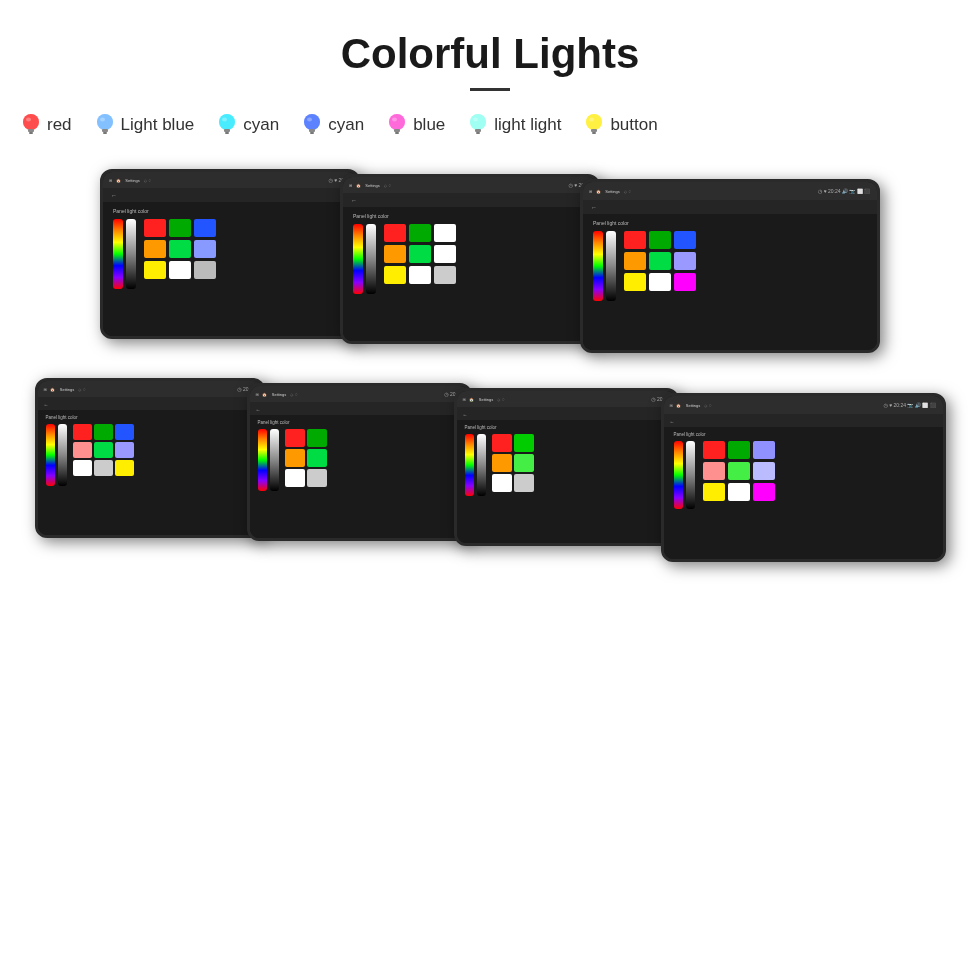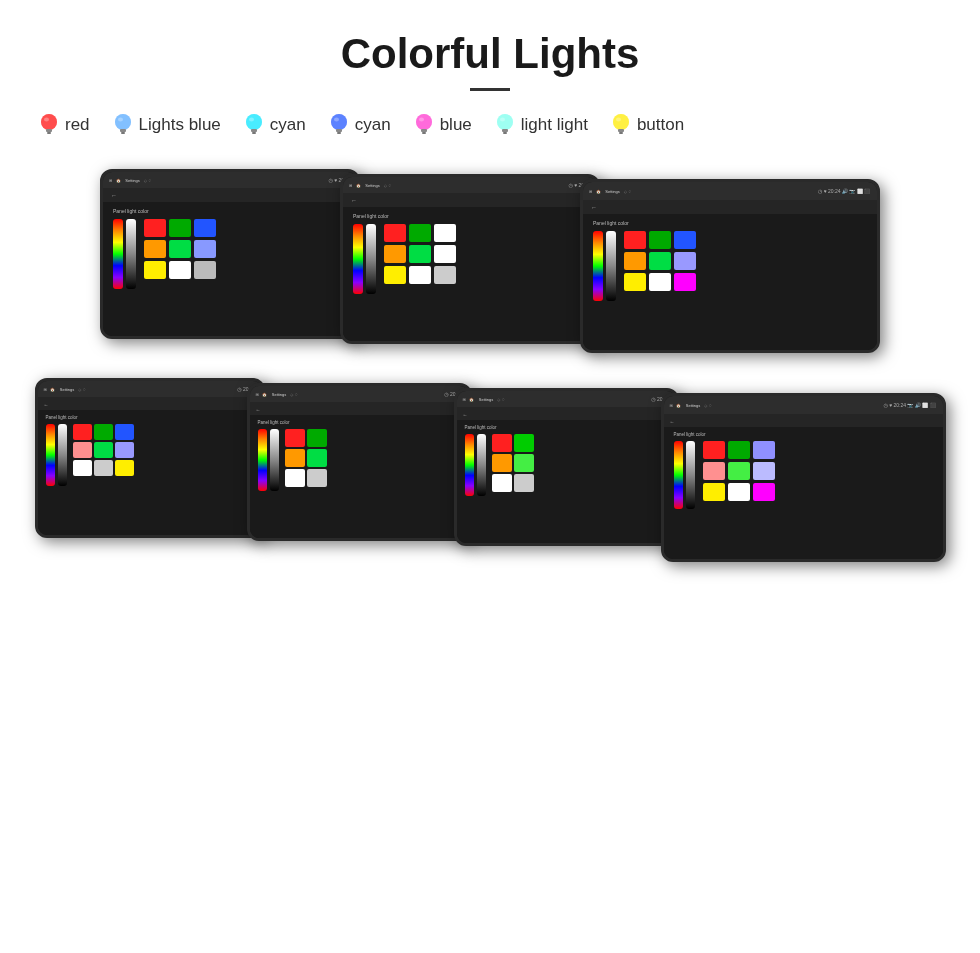--- a/index.html
+++ b/index.html
@@ -6,21 +6,21 @@
     body {
       width: 980px;
       min-height: 953px;
       background: #ffffff;
       font-family: Arial, sans-serif;
       overflow-x: hidden;
     }
 
     .page-container {
       width: 980px;
-      padding: 30px 38px;
+      padding: 30px 20px;
     }
 
     
     .title-section {
       text-align: center;
       margin-bottom: 10px;
     }
     .main-title {
       font-size: 42px;
       font-weight: bold;
@@ -147,21 +147,21 @@
     </div>
 
     <div class="color-item">
       <svg class="bulb-icon" viewBox="0 0 22 28">
         <ellipse cx="11" cy="11" rx="8" ry="8" fill="#60aaff" opacity="0.85"></ellipse>
         <ellipse cx="11" cy="11" rx="8" ry="8" fill="#90ccff" opacity="0.4"></ellipse>
         <rect x="8" y="18" width="6" height="3" rx="1" fill="#888"></rect>
         <rect x="9" y="21" width="4" height="2" rx="1" fill="#777"></rect>
         <ellipse cx="8.5" cy="8.5" rx="2.5" ry="2" fill="white" opacity="0.3"></ellipse>
       </svg>
-      <span>Lights blue</span>
+      <span>Light blue</span>
     </div>
 
     <div class="color-item">
       <svg class="bulb-icon" viewBox="0 0 22 28">
         <ellipse cx="11" cy="11" rx="8" ry="8" fill="#00e5ff" opacity="0.85"></ellipse>
         <ellipse cx="11" cy="11" rx="8" ry="8" fill="#80f0ff" opacity="0.4"></ellipse>
         <rect x="8" y="18" width="6" height="3" rx="1" fill="#888"></rect>
         <rect x="9" y="21" width="4" height="2" rx="1" fill="#777"></rect>
         <ellipse cx="8.5" cy="8.5" rx="2.5" ry="2" fill="white" opacity="0.3"></ellipse>
       </svg>

